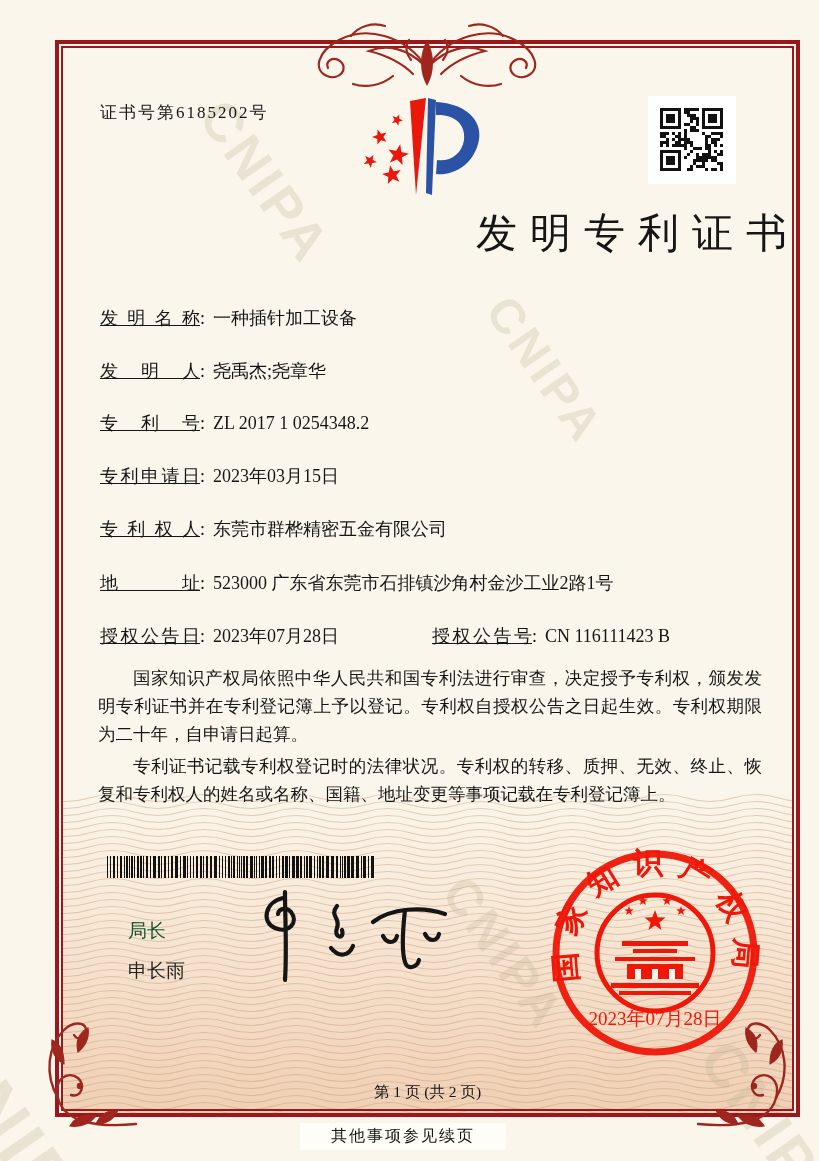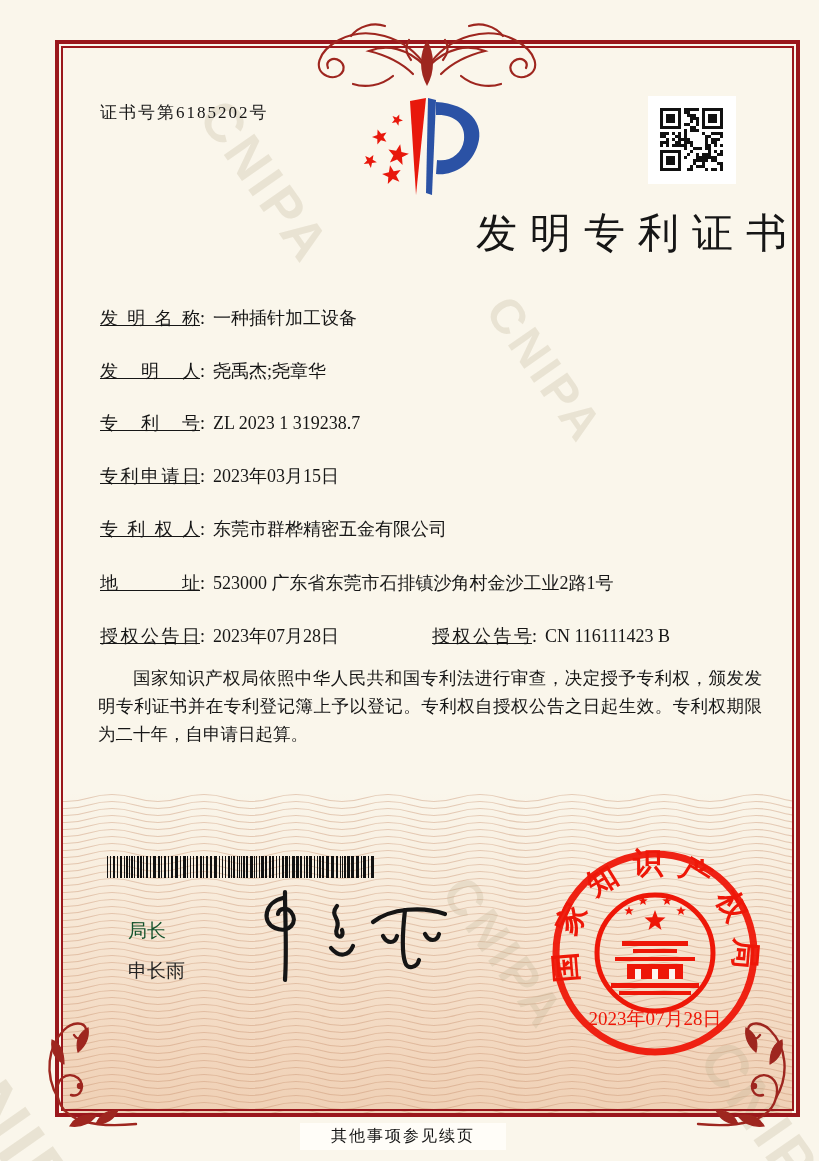--- a/index.html
+++ b/index.html
@@ -321,40 +321,41 @@
 
   <div class="title">发明专利证书</div>
 
   <div class="row r0">
     <span class="lbl">发明名称</span><span class="colon">:</span><span class="val">一种插针加工设备</span>
   </div>
   <div class="row r1">
     <span class="lbl">发明人</span><span class="colon">:</span><span class="val">尧禹杰;尧章华</span>
   </div>
   <div class="row r2">
-    <span class="lbl">专利号</span><span class="colon">:</span><span class="val">ZL 2023 1 319238.7</span>
+    <span class="lbl">专利号</span><span class="colon">:</span><span class="val">ZL 2017 1 0254348.2</span>
   </div>
   <div class="row r3">
     <span class="lbl">专利申请日</span><span class="colon">:</span><span class="val">2023年03月15日</span>
   </div>
   <div class="row r4">
     <span class="lbl">专利权人</span><span class="colon">:</span><span class="val">东莞市群桦精密五金有限公司</span>
   </div>
   <div class="row r5">
     <span class="lbl">地址</span><span class="colon">:</span><span class="val">523000 广东省东莞市石排镇沙角村金沙工业2路1号</span>
   </div>
   <div class="row r6">
     <span class="lbl">授权公告日</span><span class="colon">:</span><span class="val">2023年07月28日</span>
     <span class="pair2">
       <span class="lbl">授权公告号</span><span class="colon">:</span><span class="val">CN 116111423 B</span>
     </span>
   </div>
 
   <div class="paras">
     <p>国家知识产权局依照中华人民共和国专利法进行审查，决定授予专利权，颁发发明专利证书并在专利登记簿上予以登记。专利权自授权公告之日起生效。专利权期限为二十年，自申请日起算。</p>
+    <p>专利证书记载专利权登记时的法律状况。专利权的转移、质押、无效、终止、恢复和专利权人的姓名或名称、国籍、地址变更等事项记载在专利登记簿上。</p>
   </div>
 
   <svg class="barcode" id="barcode-svg" width="268" height="22">
       <rect x="0" y="0" width="1" height="22" fill="#111"></rect>
       <rect x="3" y="0" width="1" height="22" fill="#111"></rect>
       <rect x="6" y="0" width="2" height="22" fill="#111"></rect>
       <rect x="10" y="0" width="1" height="22" fill="#111"></rect>
       <rect x="13" y="0" width="2" height="22" fill="#111"></rect>
       <rect x="17" y="0" width="1" height="22" fill="#111"></rect>
       <rect x="19" y="0" width="2" height="22" fill="#111"></rect>
@@ -472,15 +473,16 @@
       <rect x="-28" y="11" width="56" height="15"></rect>
       <rect x="-20" y="16" width="6" height="10" fill="#fdf4ef"></rect>
       <rect x="-3" y="16" width="6" height="10" fill="#fdf4ef"></rect>
       <rect x="14" y="16" width="6" height="10" fill="#fdf4ef"></rect>
       <rect x="-44" y="30" width="88" height="5"></rect>
       <rect x="-36" y="38" width="72" height="4"></rect>
     </g>
     <text x="0" y="72" font-size="19" fill="#ee1708" text-anchor="middle">2023年07月28日</text>
   </svg>
 
+  <div class="page-footer">第 1 页 (共 2 页)</div>
   <div class="cont-note">其他事项参见续页</div>
 
 </div>
 
 </body></html>

